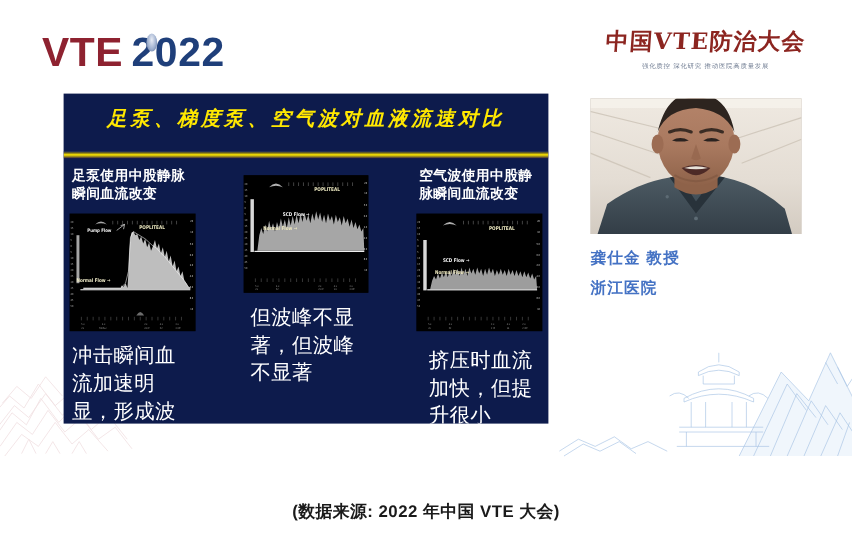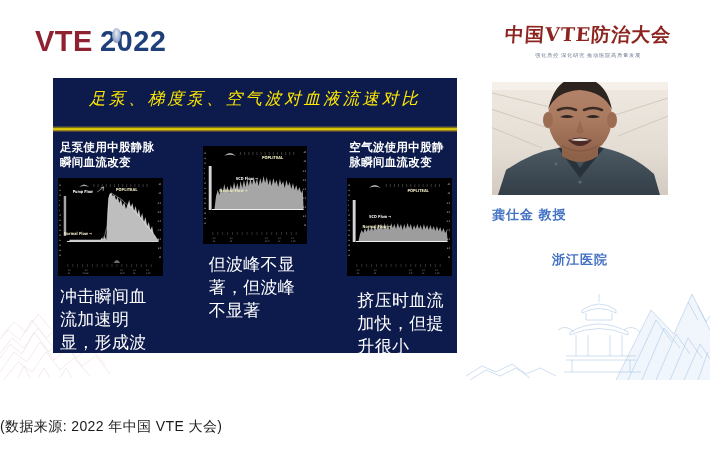--- a/index.html
+++ b/index.html
@@ -10,21 +10,21 @@
     overflow:hidden;position:relative;
   }
   .page{position:absolute;inset:0;background:#fff;overflow:hidden;}
 
   
   .wm{position:absolute;pointer-events:none;}
   .wm-left{left:-6px;top:286px;width:118px;height:96px;opacity:.30;}
   .wm-right{right:-4px;top:276px;width:248px;height:108px;opacity:.85;}
 
   
-  .brand{position:absolute;left:35px;top:27px;font-size:29px;font-weight:bold;
+  .brand{position:absolute;left:35px;top:27px;font-size:34px;font-weight:bold;
          letter-spacing:.5px;line-height:1;white-space:nowrap;}
   .brand .vte{color:#8e2230;}
   .brand .yr{color:#1f3f7a;margin-left:7px;position:relative;}
   .brand .yr .zero-dec{
     position:absolute;left:12.5px;top:3px;width:9px;height:15px;border-radius:50%;
     background:radial-gradient(ellipse at 50% 35%,#e9edf5 0%,#9fb0cf 55%,#53688f 100%);
   }
 
   
   .congress{position:absolute;right:27px;top:22px;text-align:center;width:190px;}
@@ -38,21 +38,21 @@
     white-space:nowrap;transform:scaleY(.95);
   }
 
   
   .slide{
     position:absolute;left:53px;top:78px;width:404px;height:275px;
     background:#0d1b4c;overflow:hidden;
   }
   .slide-title{
     position:absolute;left:0;right:0;top:10px;text-align:center;
-    color:#ffe800;font-size:16.5px;font-weight:normal;letter-spacing:3px;
+    color:#ffe800;font-size:16.5px;font-weight:bold;letter-spacing:3px;
     font-family:"DejaVu Serif","Liberation Serif",serif;
     font-style:italic;white-space:nowrap;
   }
   .divider{position:absolute;left:0;right:0;top:48px;height:6px;
     background:linear-gradient(to bottom,#1b2a5e 0%,#6b6320 22%,#ffe800 50%,#8a7a22 78%,#2a1c4a 100%);}
 
   .cols{position:absolute;left:0;top:62px;right:0;display:flex;gap:30px;}
   .col{flex:1;padding:0 5px;box-sizing:border-box;}
   .col-head{
     color:#ffffff;font-size:11.5px;line-height:1.33;font-weight:600;
@@ -69,26 +69,26 @@
   }
   .col:nth-child(2) .col-cap{padding-left:6px;}
   .col:nth-child(3) .col-cap{padding-left:10px;padding-top:4px;}
 
   
   .video{position:absolute;left:492px;top:82px;width:176px;height:113px;overflow:hidden;background:#cfc7bd;}
   .video svg{display:block;width:100%;height:100%;}
 
   .sp-name{position:absolute;left:492px;top:206px;width:176px;text-align:left;
            color:#4472c4;font-size:13px;font-weight:bold;letter-spacing:1px;}
-  .sp-org{position:absolute;left:492px;top:231px;width:176px;text-align:center;
-           color:#4472c4;font-size:13px;font-weight:bold;letter-spacing:1px;margin-top:20px;}
-
-  
-  .source{position:absolute;left:0;right:0;top:418px;text-align:left;
-          color:#1a1a1a;font-size:14px;letter-spacing:.4px;}
+  .sp-org{position:absolute;left:492px;top:231px;width:176px;
+           color:#4472c4;font-size:13px;font-weight:bold;letter-spacing:1px;}
+
+  
+  .source{position:absolute;left:0;right:0;top:418px;text-align:center;
+          color:#1a1a1a;font-size:14px;letter-spacing:.4px;font-weight:bold;}
 </style>
 </head>
 <body>
 
 <div class="page">
 
   <svg class="wm wm-left" viewBox="0 0 118 96" preserveAspectRatio="none">
     <g stroke="#c98b92" stroke-width="0.7" fill="none" opacity="0.85">
       <path d="M2 78 L16 58 L28 68 L40 46 L55 66 L68 52 L82 72 L96 60 L112 80"></path>
       <path d="M6 86 L20 66 L33 76 L46 56 L60 74 L74 62 L88 80 L102 70 L116 88"></path>

